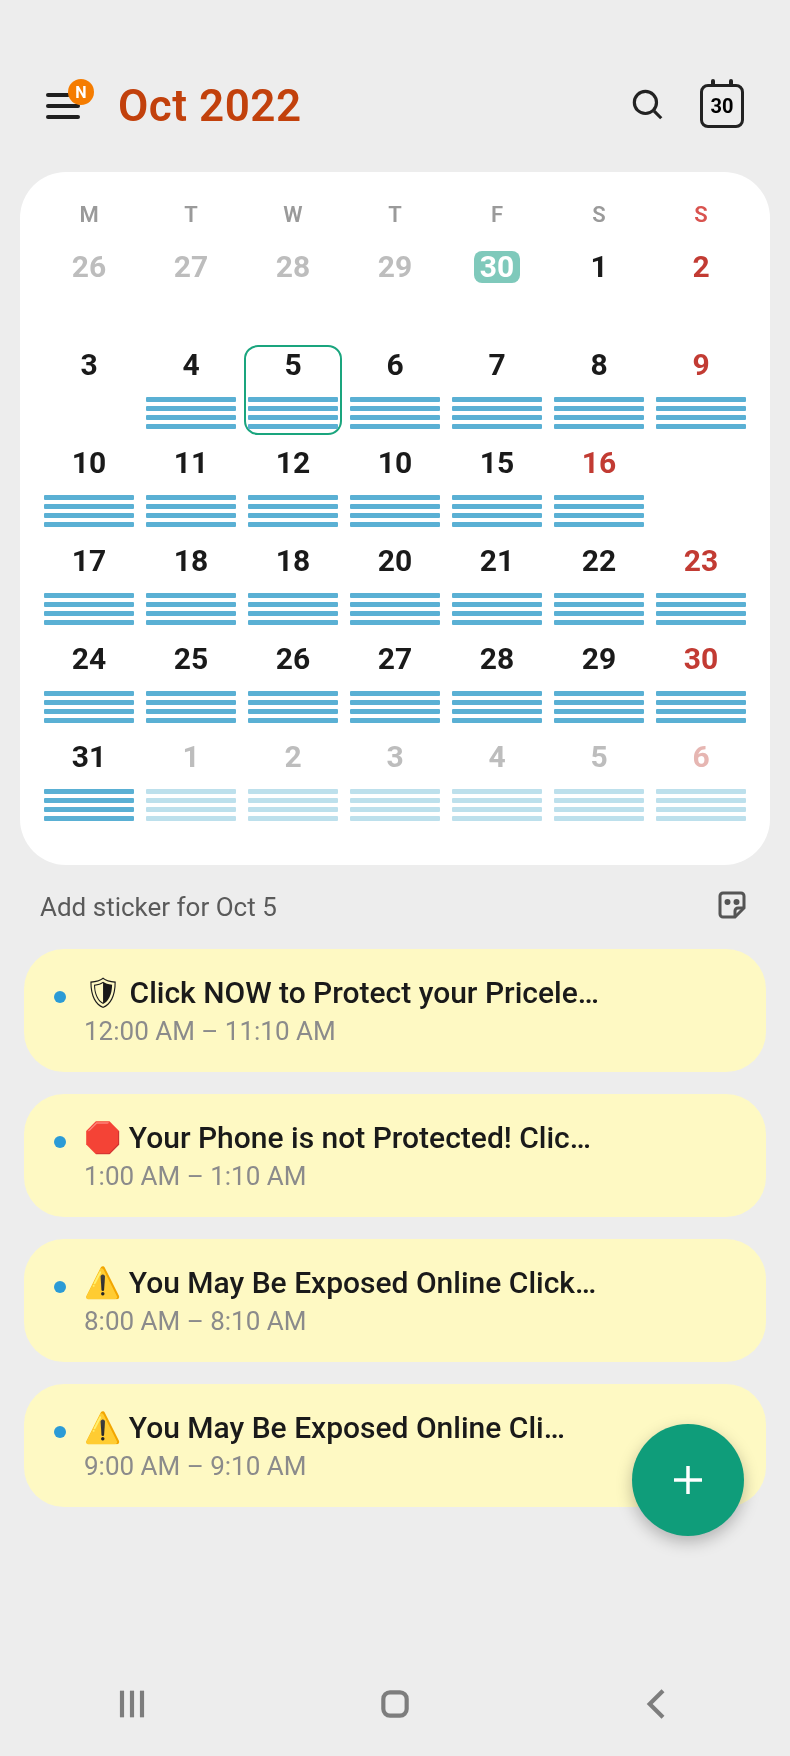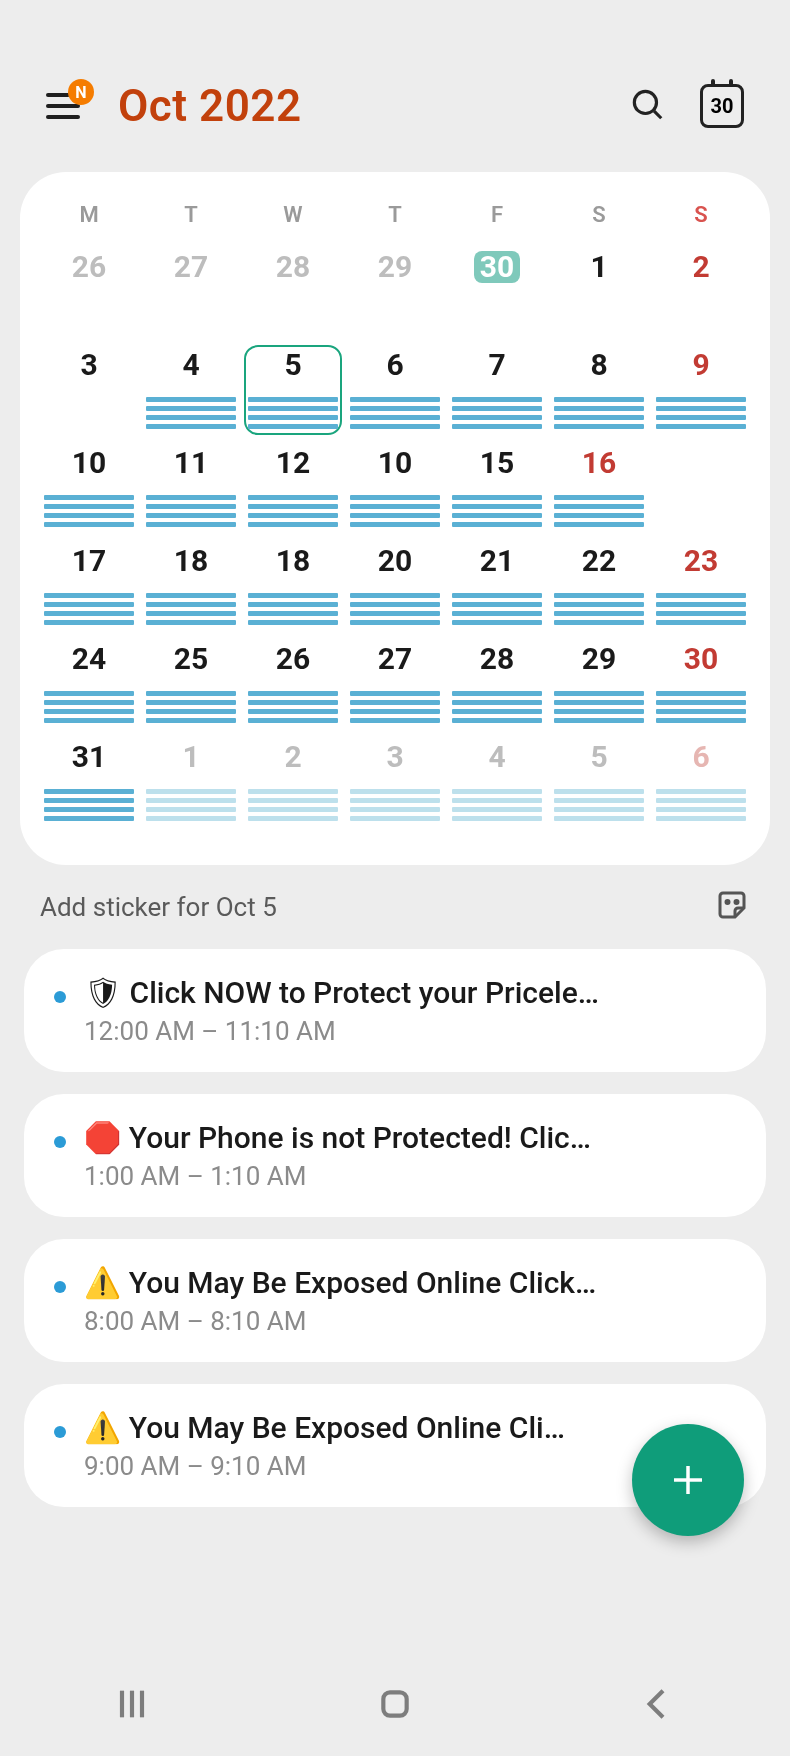--- a/index.html
+++ b/index.html
@@ -153,21 +153,21 @@
   }
   .sticker-row span {
     font-size:26px;
     color:#5a5a5a;
   }
   .sticker-icon svg { width:36px; height:36px; }
 
   
   .events { padding: 12px 24px; display:flex; flex-direction:column; gap:22px; }
   .event-card {
-    background:#ffffff;
+    background:#fef9c3;
     border-radius:40px;
     padding:26px 30px 26px 30px;
     display:flex;
     align-items:flex-start;
     gap:18px;
   }
   .event-dot {
     width:12px;height:12px;border-radius:50%;
     background:#2b9bd6;
     margin-top:16px;

